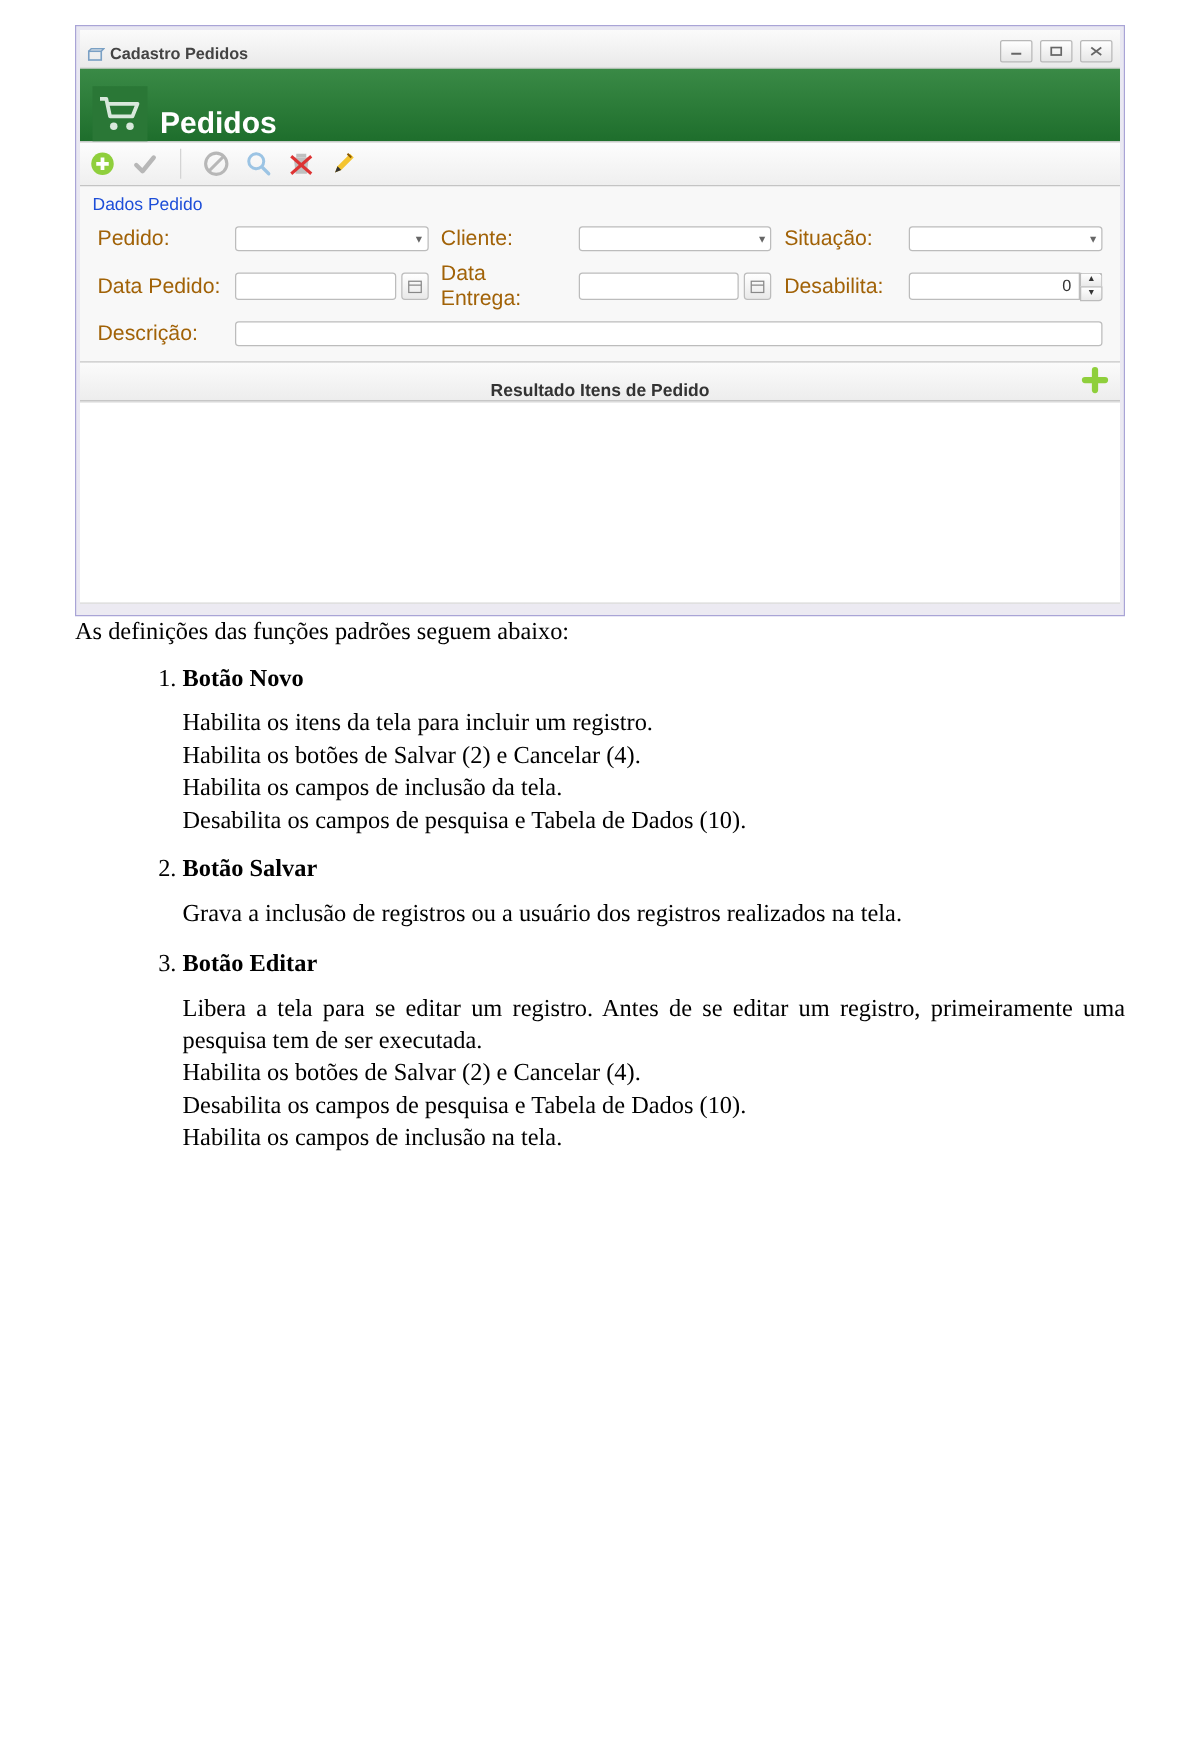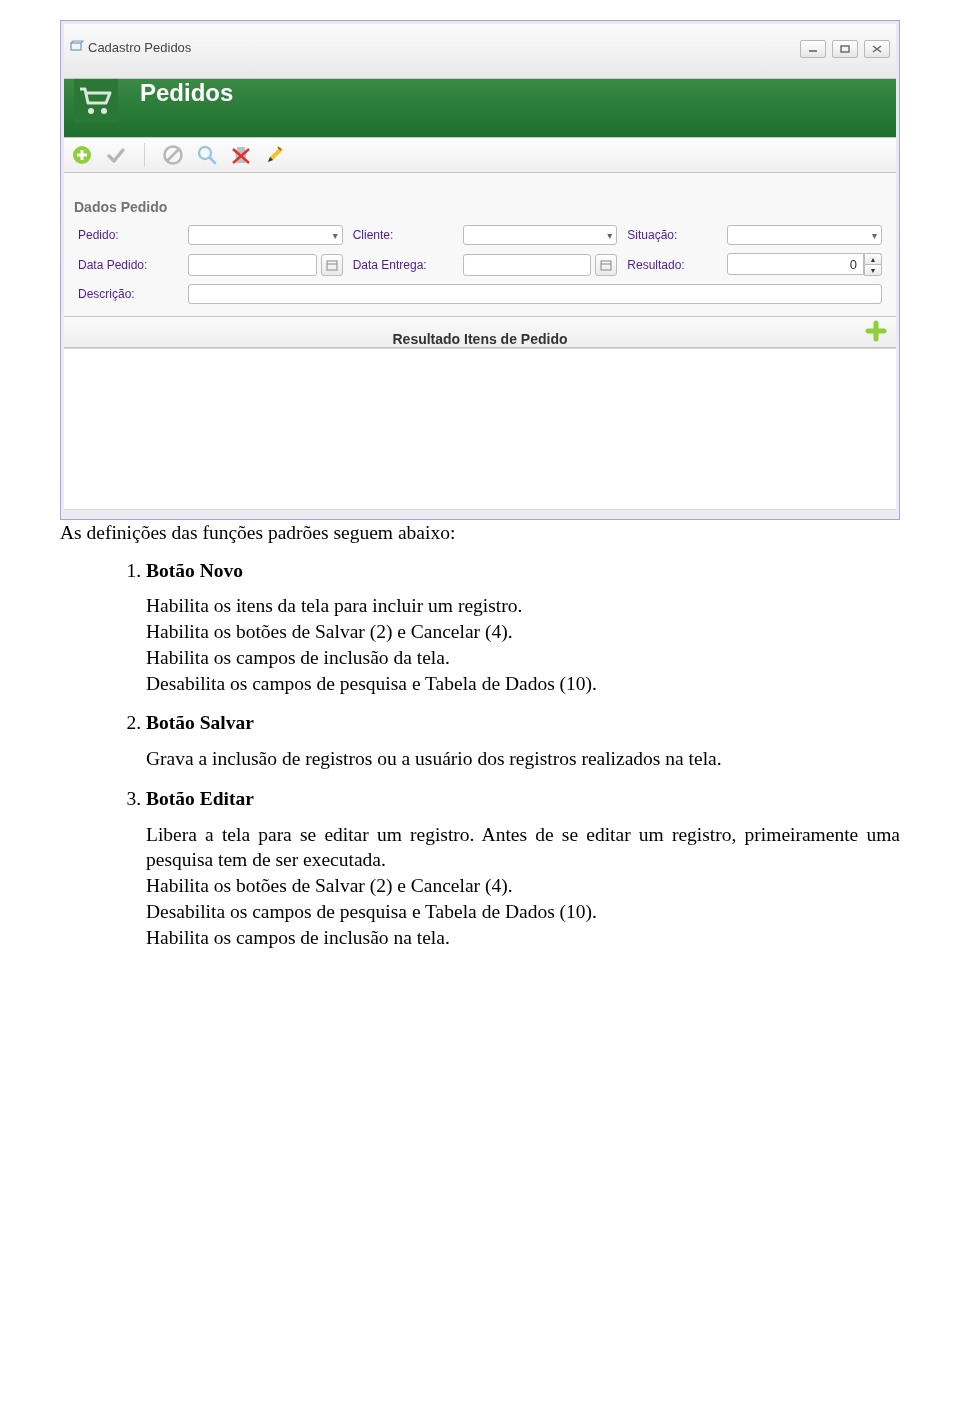--- a/index.html
+++ b/index.html
@@ -8,37 +8,37 @@
   .indent{text-indent:44px;}
   .caption{font-family:Arial,Helvetica,sans-serif;font-size:17px;font-weight:600;text-align:center;margin:24px 0 24px 0;}
   ol.funcs{margin:0 0 0 86px;padding:0;}
   ol.funcs>li{font-size:19.5px;line-height:1.32;margin:0 0 14px 0;text-align:justify;font-family:Liberation Serif, serif;}
   ol.funcs>li>.title{font-weight:700;}
   ol.funcs .desc{margin:10px 0 0 0;}
 
   
   .figure-wrap{border:1px solid #a9a4d6;background:linear-gradient(#e9e8f2,#eceaf2);padding:3px;margin:10px 0 0 0;}
   .window{background:#f8f8f8;font-family:Arial,Helvetica,sans-serif;font-size:13px;color:#333;}
-  .titlebar{display:flex;align-items:flex-start;height:22px;padding:16px 6px;background:linear-gradient(#fbfbfb,#e9e9e9);border-bottom:1px solid #c8c8c8;}
+  .titlebar{display:flex;align-items:flex-end;height:22px;padding:4px 6px;background:linear-gradient(#fbfbfb,#e9e9e9);border-bottom:1px solid #c8c8c8;font-weight:bold;}
   .titlebar .t{color:#444;font-size:13px;}
   .winbtns{margin-left:auto;display:flex;gap:6px;}
   .winbtn{width:24px;height:16px;border:1px solid #b8b8b8;border-radius:2px;background:linear-gradient(#fff,#e6e6e6);display:flex;align-items:center;justify-content:center;font-size:11px;color:#555;}
 
-  .banner{height:58px;background:linear-gradient(#3a8a46,#1e6e2c);display:flex;align-items:flex-start;padding-left:10px;gap:22px;}
+  .banner{height:58px;background:linear-gradient(#3a8a46,#1e6e2c);display:flex;align-items:flex-end;padding-left:10px;gap:10px;}
   .banner .logo{width:44px;height:44px;background:#2a7736;display:flex;align-items:center;justify-content:center;}
   .banner .logo svg{display:block;}
   .banner .label{color:#fff;font-weight:700;font-size:24px;}
 
   .toolbar{display:flex;align-items:center;height:34px;padding:0 6px;gap:10px;background:linear-gradient(#fdfdfd,#efefef);border-top:1px solid #c8c8c8;border-bottom:1px solid #c4c4c4;}
   .toolbar .sep{width:1px;height:24px;background:#d4d4d4;margin:0 6px;}
   .tb-icon{width:24px;height:24px;display:flex;align-items:center;justify-content:center;cursor:pointer;}
 
-  .section-title{font-weight:700;font-size:14px;color:#737373;padding:6px 10px;margin-top:20px;}
+  .section-title{font-weight:400;font-size:14px;color:#1d4ed8;padding:6px 10px;}
   .form{display:grid;grid-template-columns:100px 1fr 100px 1fr 90px 1fr;gap:8px 10px;align-items:center;padding:4px 14px 6px 14px;}
-  .form .lbl{text-align:left;font-size:12px;color:#4c1d95;}
+  .form .lbl{text-align:left;font-size:17px;color:#a16207;}
   .form input,.combo{height:20px;border:1px solid #bcbcbc;border-radius:3px;background:#fff;font-size:13px;padding:0 4px;width:100%;box-sizing:border-box;}
   .combo{display:flex;align-items:center;justify-content:flex-end;}
   .combo .arrow{font-size:10px;color:#666;}
   .date{display:flex;gap:4px;align-items:center;}
   .date .box{flex:1;height:20px;border:1px solid #bcbcbc;border-radius:3px;background:#fff;}
   .date .cal{width:20px;height:20px;border:1px solid #bcbcbc;border-radius:3px;background:linear-gradient(#fff,#e9e9e9);display:flex;align-items:center;justify-content:center;}
   .spin{display:flex;}
   .spin .num{flex:1;height:20px;border:1px solid #bcbcbc;border-radius:3px 0 0 3px;background:#fff;display:flex;align-items:center;justify-content:flex-end;padding-right:6px;font-size:13px;}
   .spin .btns{display:flex;flex-direction:column;}
   .spin .b{width:16px;height:10px;border:1px solid #bcbcbc;background:linear-gradient(#fff,#e9e9e9);font-size:7px;line-height:1;display:flex;align-items:center;justify-content:center;}
@@ -167,21 +167,21 @@
         <div class="lbl">Data Entrega:</div>
         <div class="date">
             <div class="box"></div>
             <div class="cal">
               <svg width="12" height="12">
                 <rect x="1" y="2" width="10" height="9" fill="none" stroke="#888"></rect>
                 <line x1="1" y1="5" x2="11" y2="5" stroke="#888"></line>
               </svg>
             </div>
           </div>
-        <div class="lbl">Resultado:</div>
+        <div class="lbl">Desabilita:</div>
         <div class="spin">
             <div class="num">0</div>
             <div class="btns">
               <div class="b" style="border-radius:0 3px 0 0;border-bottom:none;">▲</div>
               <div class="b" style="border-radius:0 0 3px 0;">▼</div>
             </div>
           </div>
 
         <div class="lbl row-desc">Descrição:</div>
         <div class="row-desc-input"><input type="text" style=""></div>

